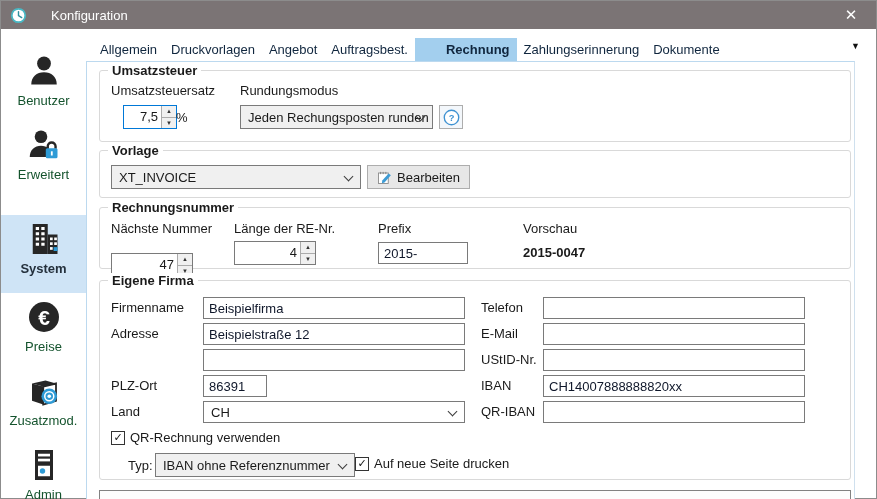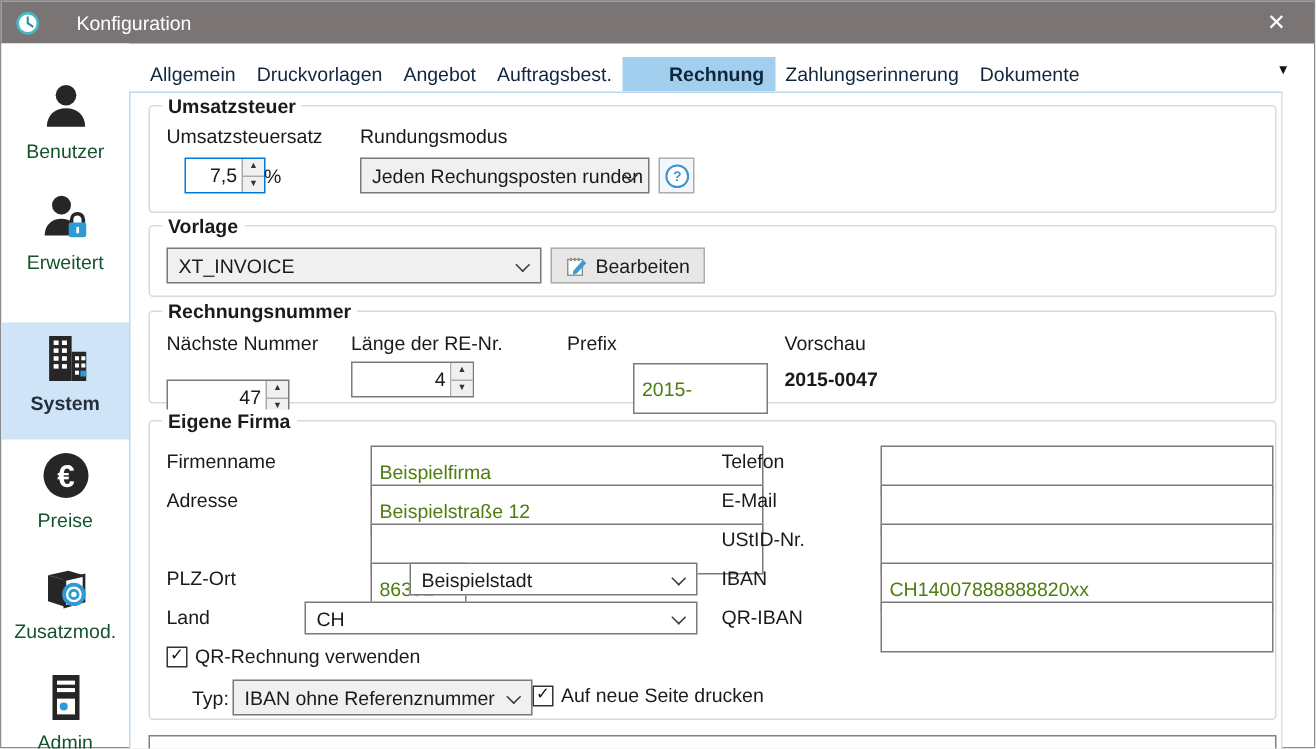--- a/index.html
+++ b/index.html
@@ -30,22 +30,22 @@
   
   .pane { position:absolute; left:85px; top:60px; width:769px; height:439px; background:#fff;
           border-top:1px solid #bcd9ef; border-left:1px solid #bcd9ef; border-right:1px solid #cfe0ee; overflow:hidden; }
 
   .grp { position:absolute; left:12px; width:752px; border:1px solid #d9d9d9; border-radius:3px; background:#fff; }
   .grp > .legend { position:absolute; top:-8px; left:8px; background:#fff; padding:0 4px; font-size:13px; color:#1a1a1a; white-space:nowrap;font-weight:bold; }
 
   .lbl { position:absolute; font-size:13px; color:#1a1a1a; white-space:nowrap; }
   .bold { font-weight:bold; }
 
-  .ti { position:absolute; height:34px; border:1px solid #7a7a7a; background:#fff; color:#4d7c0f;
-        font:13px "Liberation Sans", sans-serif; padding:0 5px; outline:none;margin-left:44px; }
+  .ti { position:absolute; height:22px; border:1px solid #7a7a7a; background:#fff; color:#0f172a;
+        font:13px "Liberation Sans", sans-serif; padding:0 5px; outline:none; }
 
   
   .combo { position:absolute; height:24px; border:1px solid #7a7a7a; background:#f0f0f0; display:flex; align-items:center;
            padding:0 24px 0 7px; font-size:13px; white-space:nowrap; overflow:hidden; }
   .combo.white { background:#fff; height:22px; }
   .combo .chev { position:absolute; right:8px; top:7px; width:7px; height:7px;
                  border-right:1px solid #3c3c3c; border-bottom:1px solid #3c3c3c; transform:rotate(45deg); }
   .combo.white .chev { top:6px; }
 
   
@@ -251,24 +251,20 @@
       <input class="ti" style="left: 103px; top: 42px; width: 262px;" value="Beispielstraße 12">
       <span class="lbl" style="left:381px;top:45px;">E-Mail</span>
       <input class="ti" style="left: 443px; top: 42px; width: 262px;" value="">
 
       <input class="ti" style="left: 103px; top: 68px; width: 262px;" value="">
       <span class="lbl" style="left:381px;top:71px;">UStID-Nr.</span>
       <input class="ti" style="left: 443px; top: 68px; width: 262px;" value="">
 
       <span class="lbl" style="left:11px;top:97px;">PLZ-Ort</span>
       <input class="ti" style="left: 103px; top: 94px; width: 64px;" value="86391">
-      <div class="combo white" style="left:173px;top:94px;width:192px;">
-        <span>Beispielstadt</span>
-        <span class="chev"></span>
-      </div>
       <span class="lbl" style="left:381px;top:97px;">IBAN</span>
       <input class="ti" style="left: 443px; top: 94px; width: 262px;" value="CH14007888888820xx">
 
       <span class="lbl" style="left:11px;top:123px;">Land</span>
       <div class="combo white" style="left:103px;top:120px;width:262px;">
         <span>CH</span>
         <span class="chev"></span>
       </div>
       <span class="lbl" style="left:381px;top:123px;">QR-IBAN</span>
       <input class="ti" style="left: 443px; top: 120px; width: 262px;" value="">

